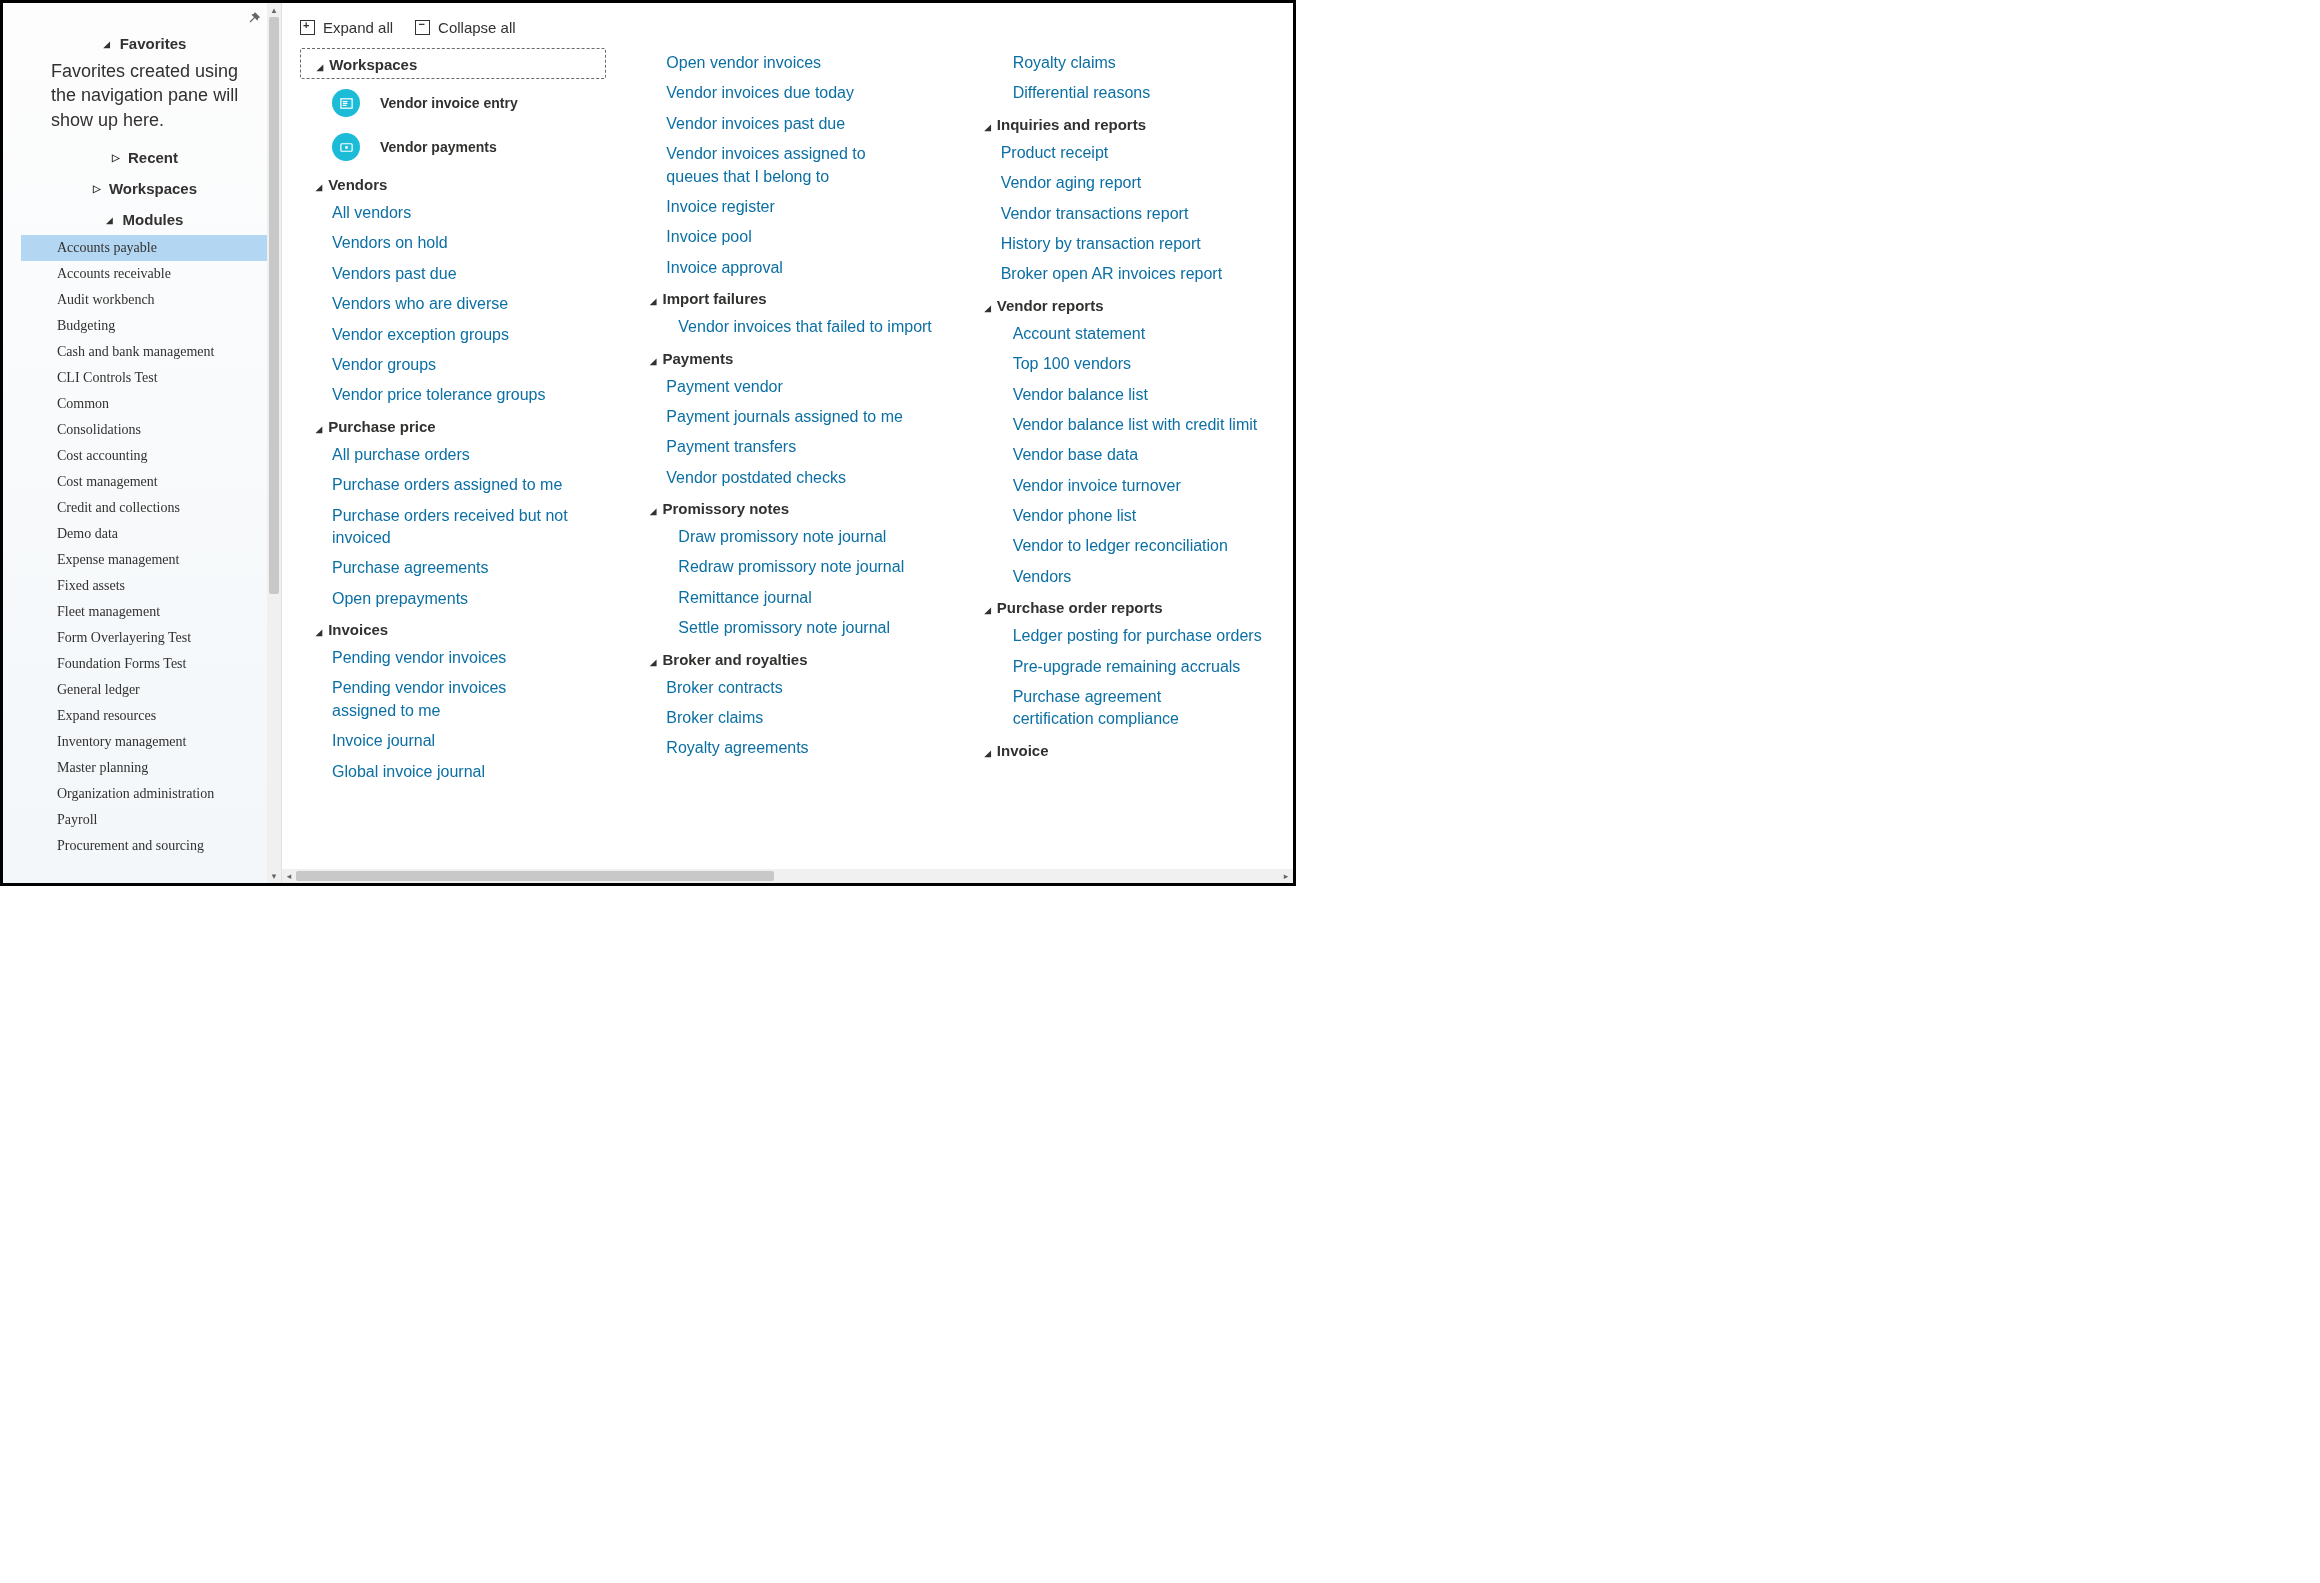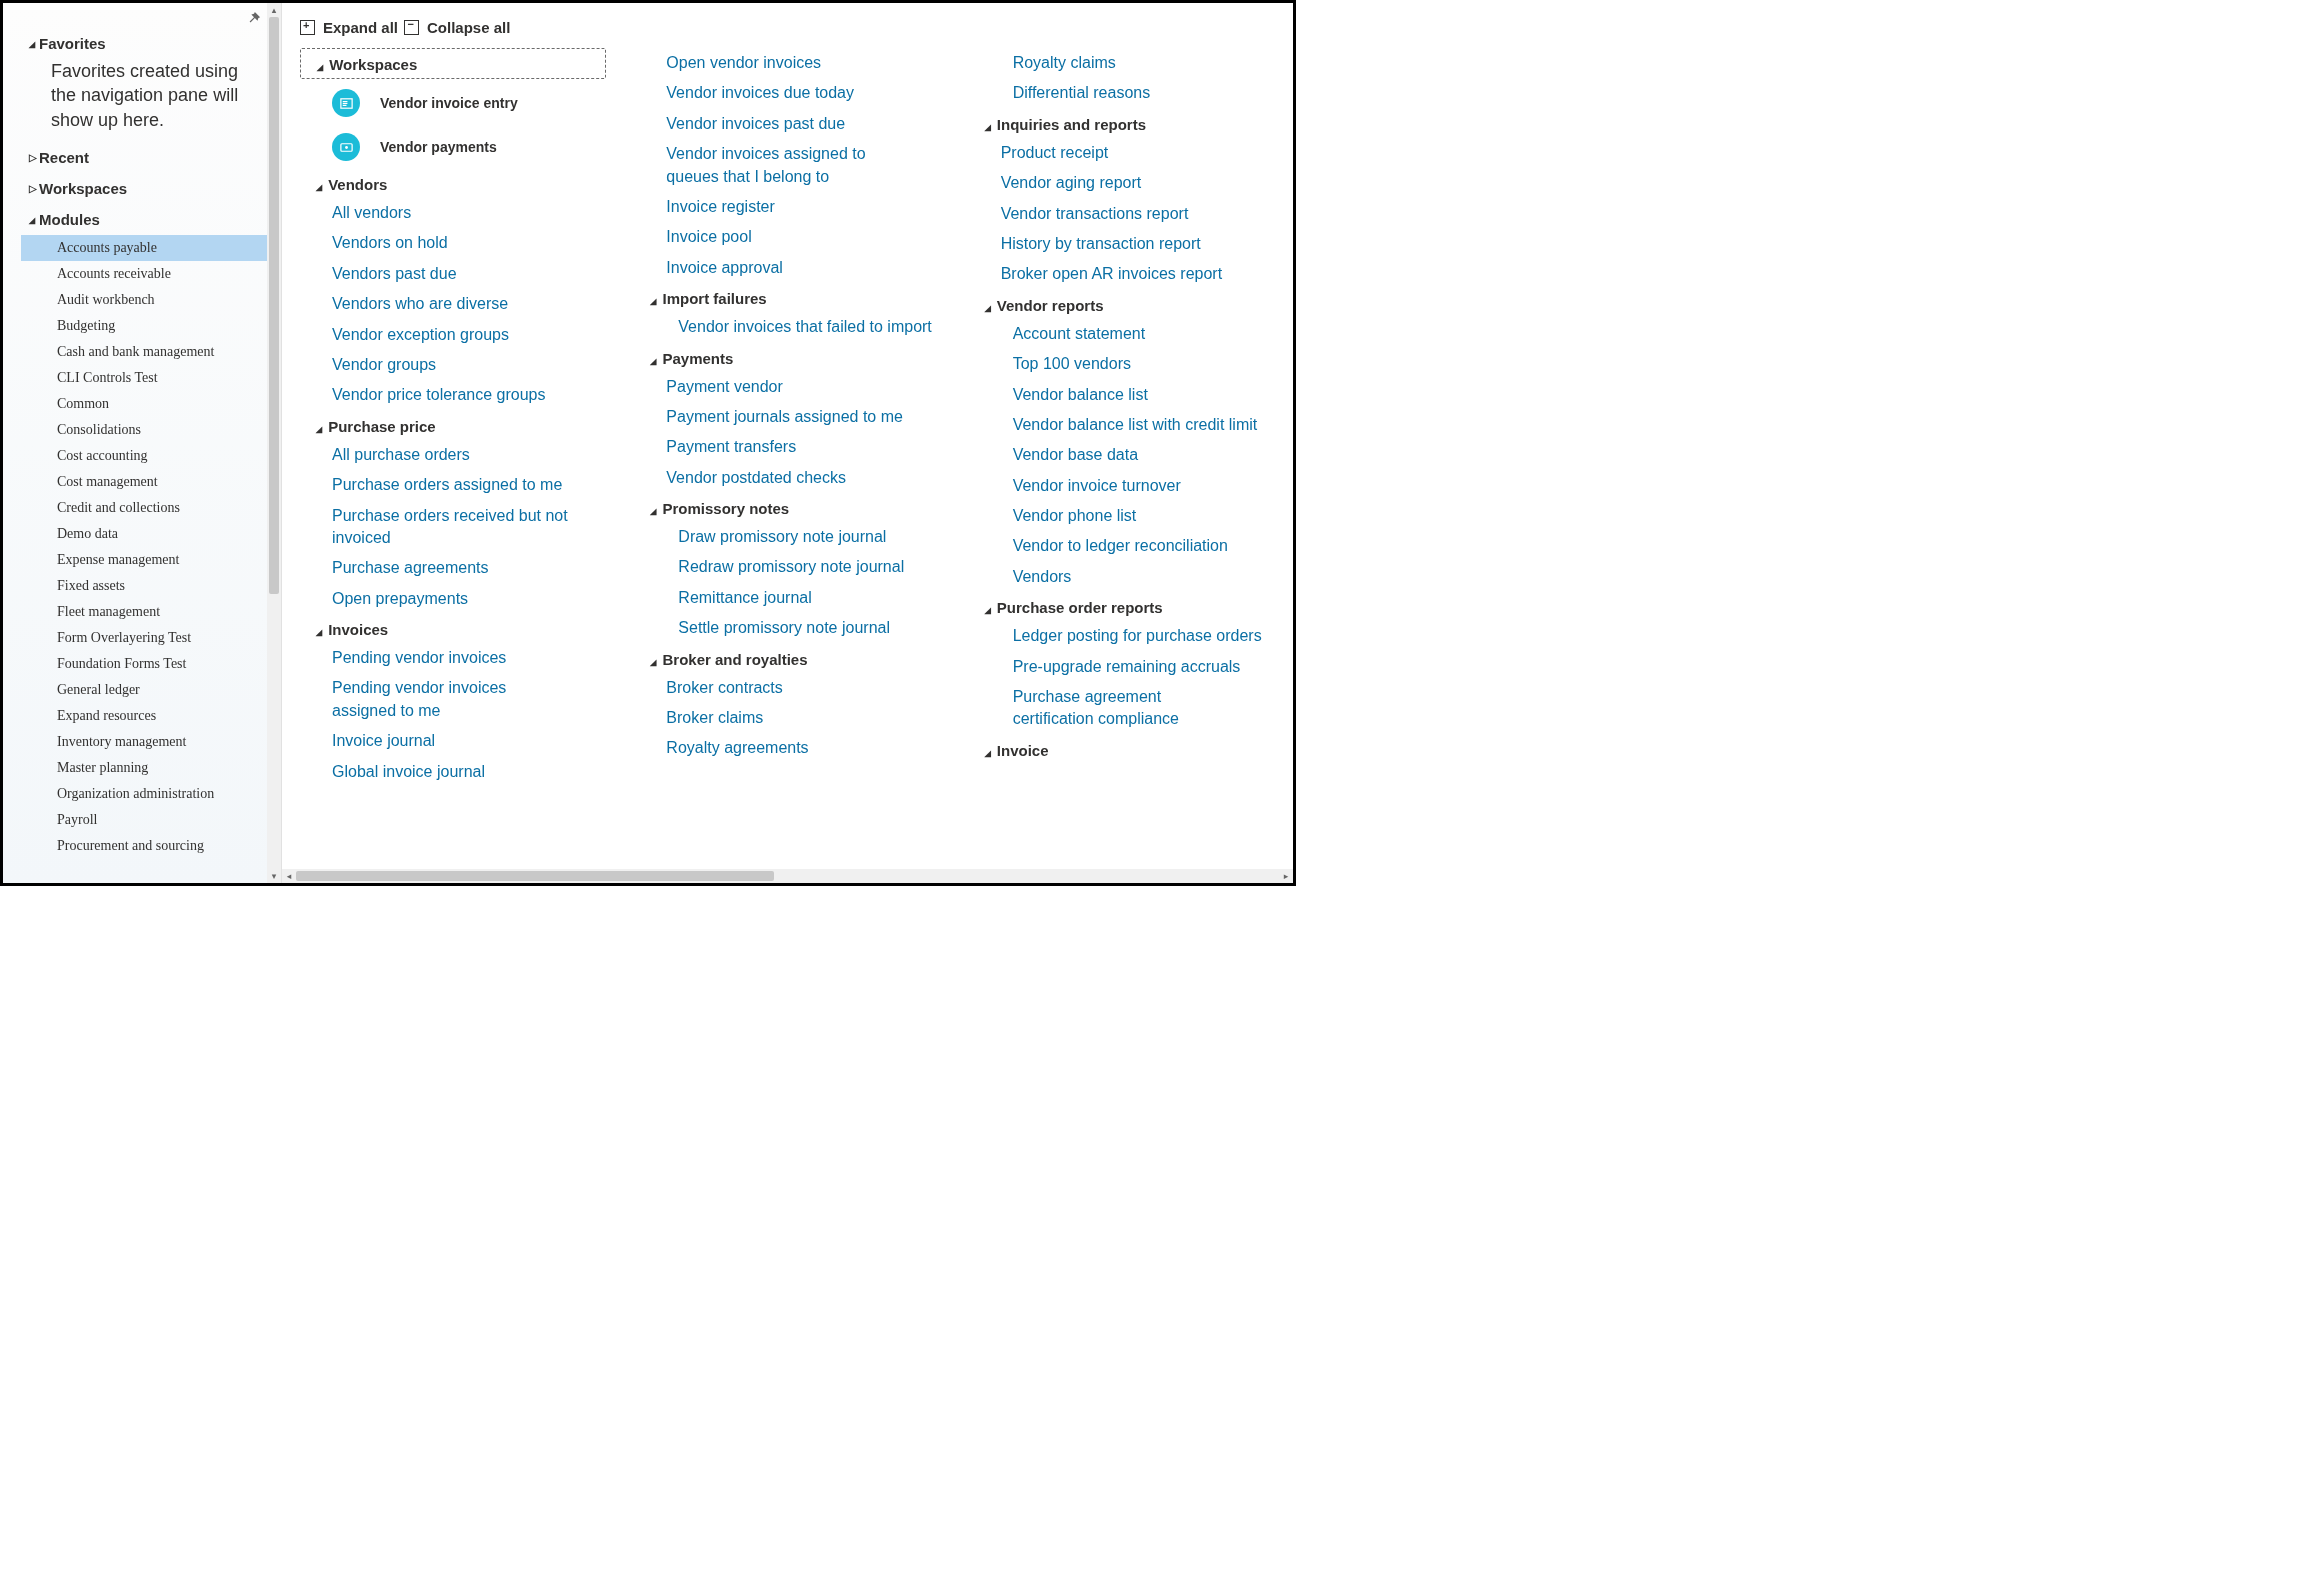--- a/index.html
+++ b/index.html
@@ -66,24 +66,26 @@
   }
   .pin-row {
     display: flex;
     justify-content: flex-end;
     padding-right: 6px;
     color: #666;
   }
   .nav-header {
     display: flex;
     align-items: center;
+    gap: 6px;
     font-weight: 600;
     font-size: 15px;
     padding: 7px 6px 7px 18px;
     cursor: pointer;
+    justify-content: center;
   }
   .nav-header .caret {
     width: 10px;
     font-size: 10px;
     color: #323130;
     display: inline-block;
   }
   .caret.expanded::before { content: "◢"; font-size: 8px; }
   .caret.collapsed::before { content: "▷"; font-size: 10px; }
 
@@ -106,24 +108,23 @@
   
   .main {
     flex: 1;
     position: relative;
     display: flex;
     flex-direction: column;
     overflow: hidden;
   }
   .toolbar {
     display: flex;
-    gap: 6px;
+    gap: 22px;
     padding: 16px 18px 12px 18px;
     align-items: center;
-    font-weight: bold;
   }
   .tool-btn {
     display: flex;
     align-items: center;
     gap: 8px;
     font-size: 15px;
     cursor: pointer;
   }
   .tool-icon {
     width: 15px; height: 15px;

